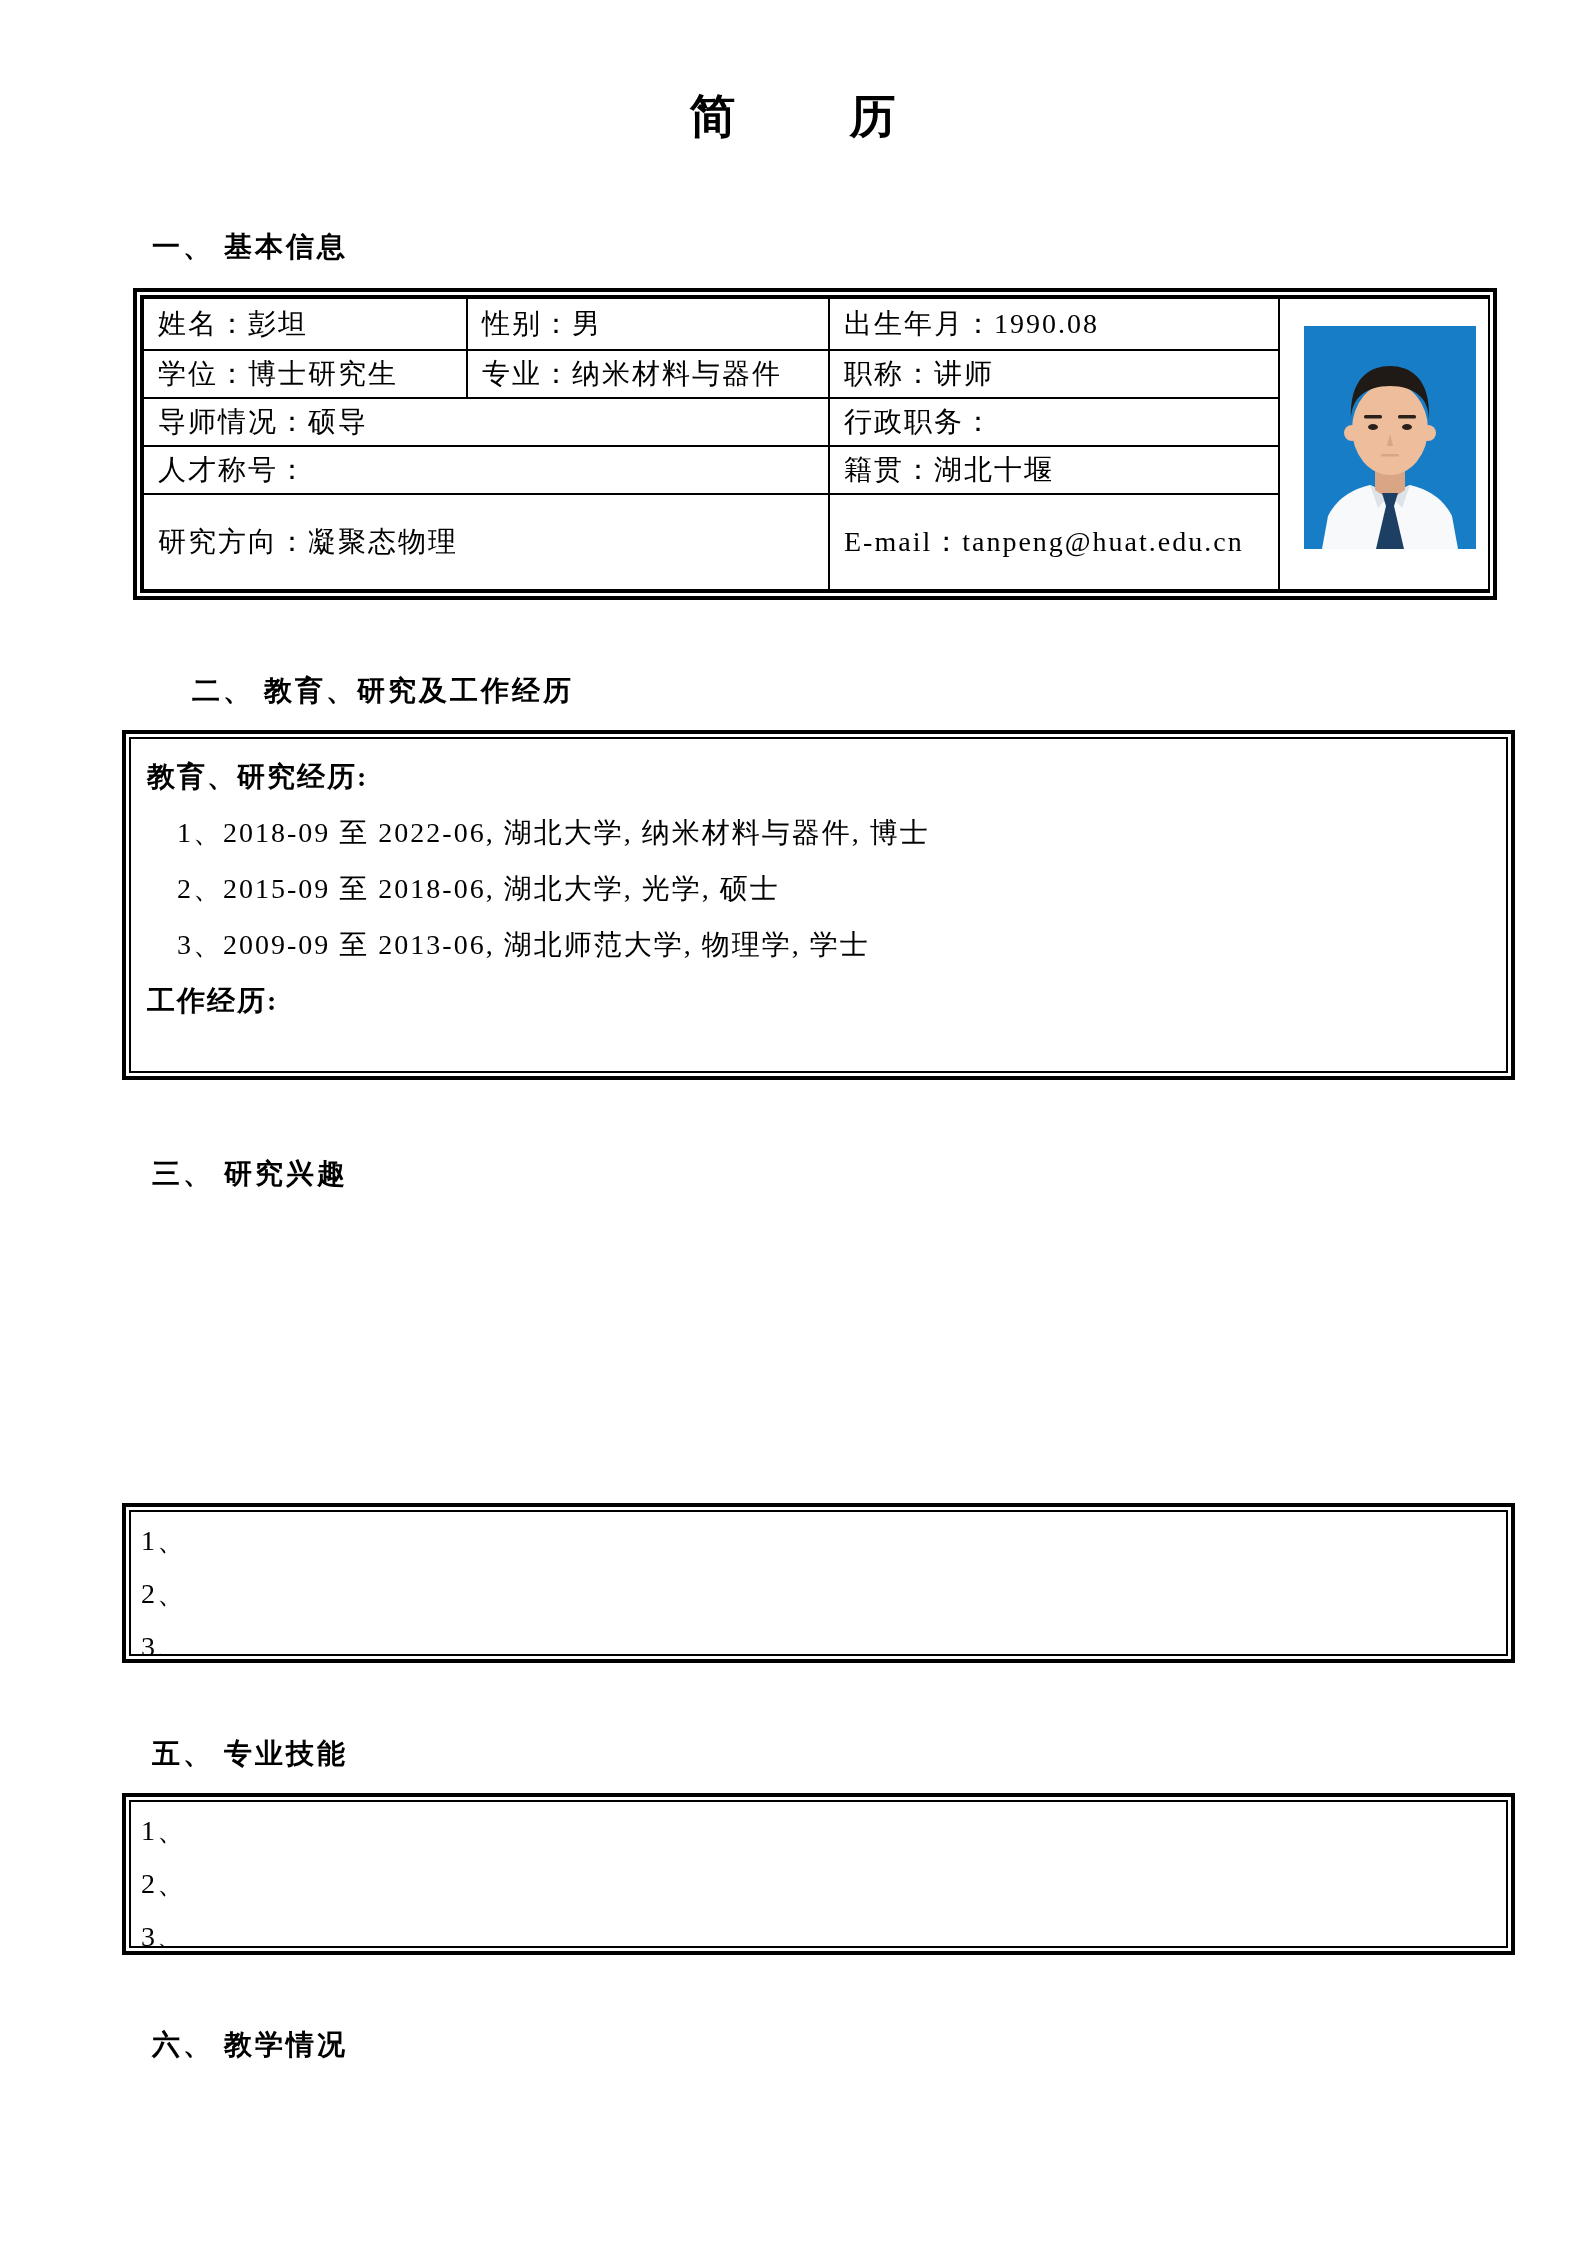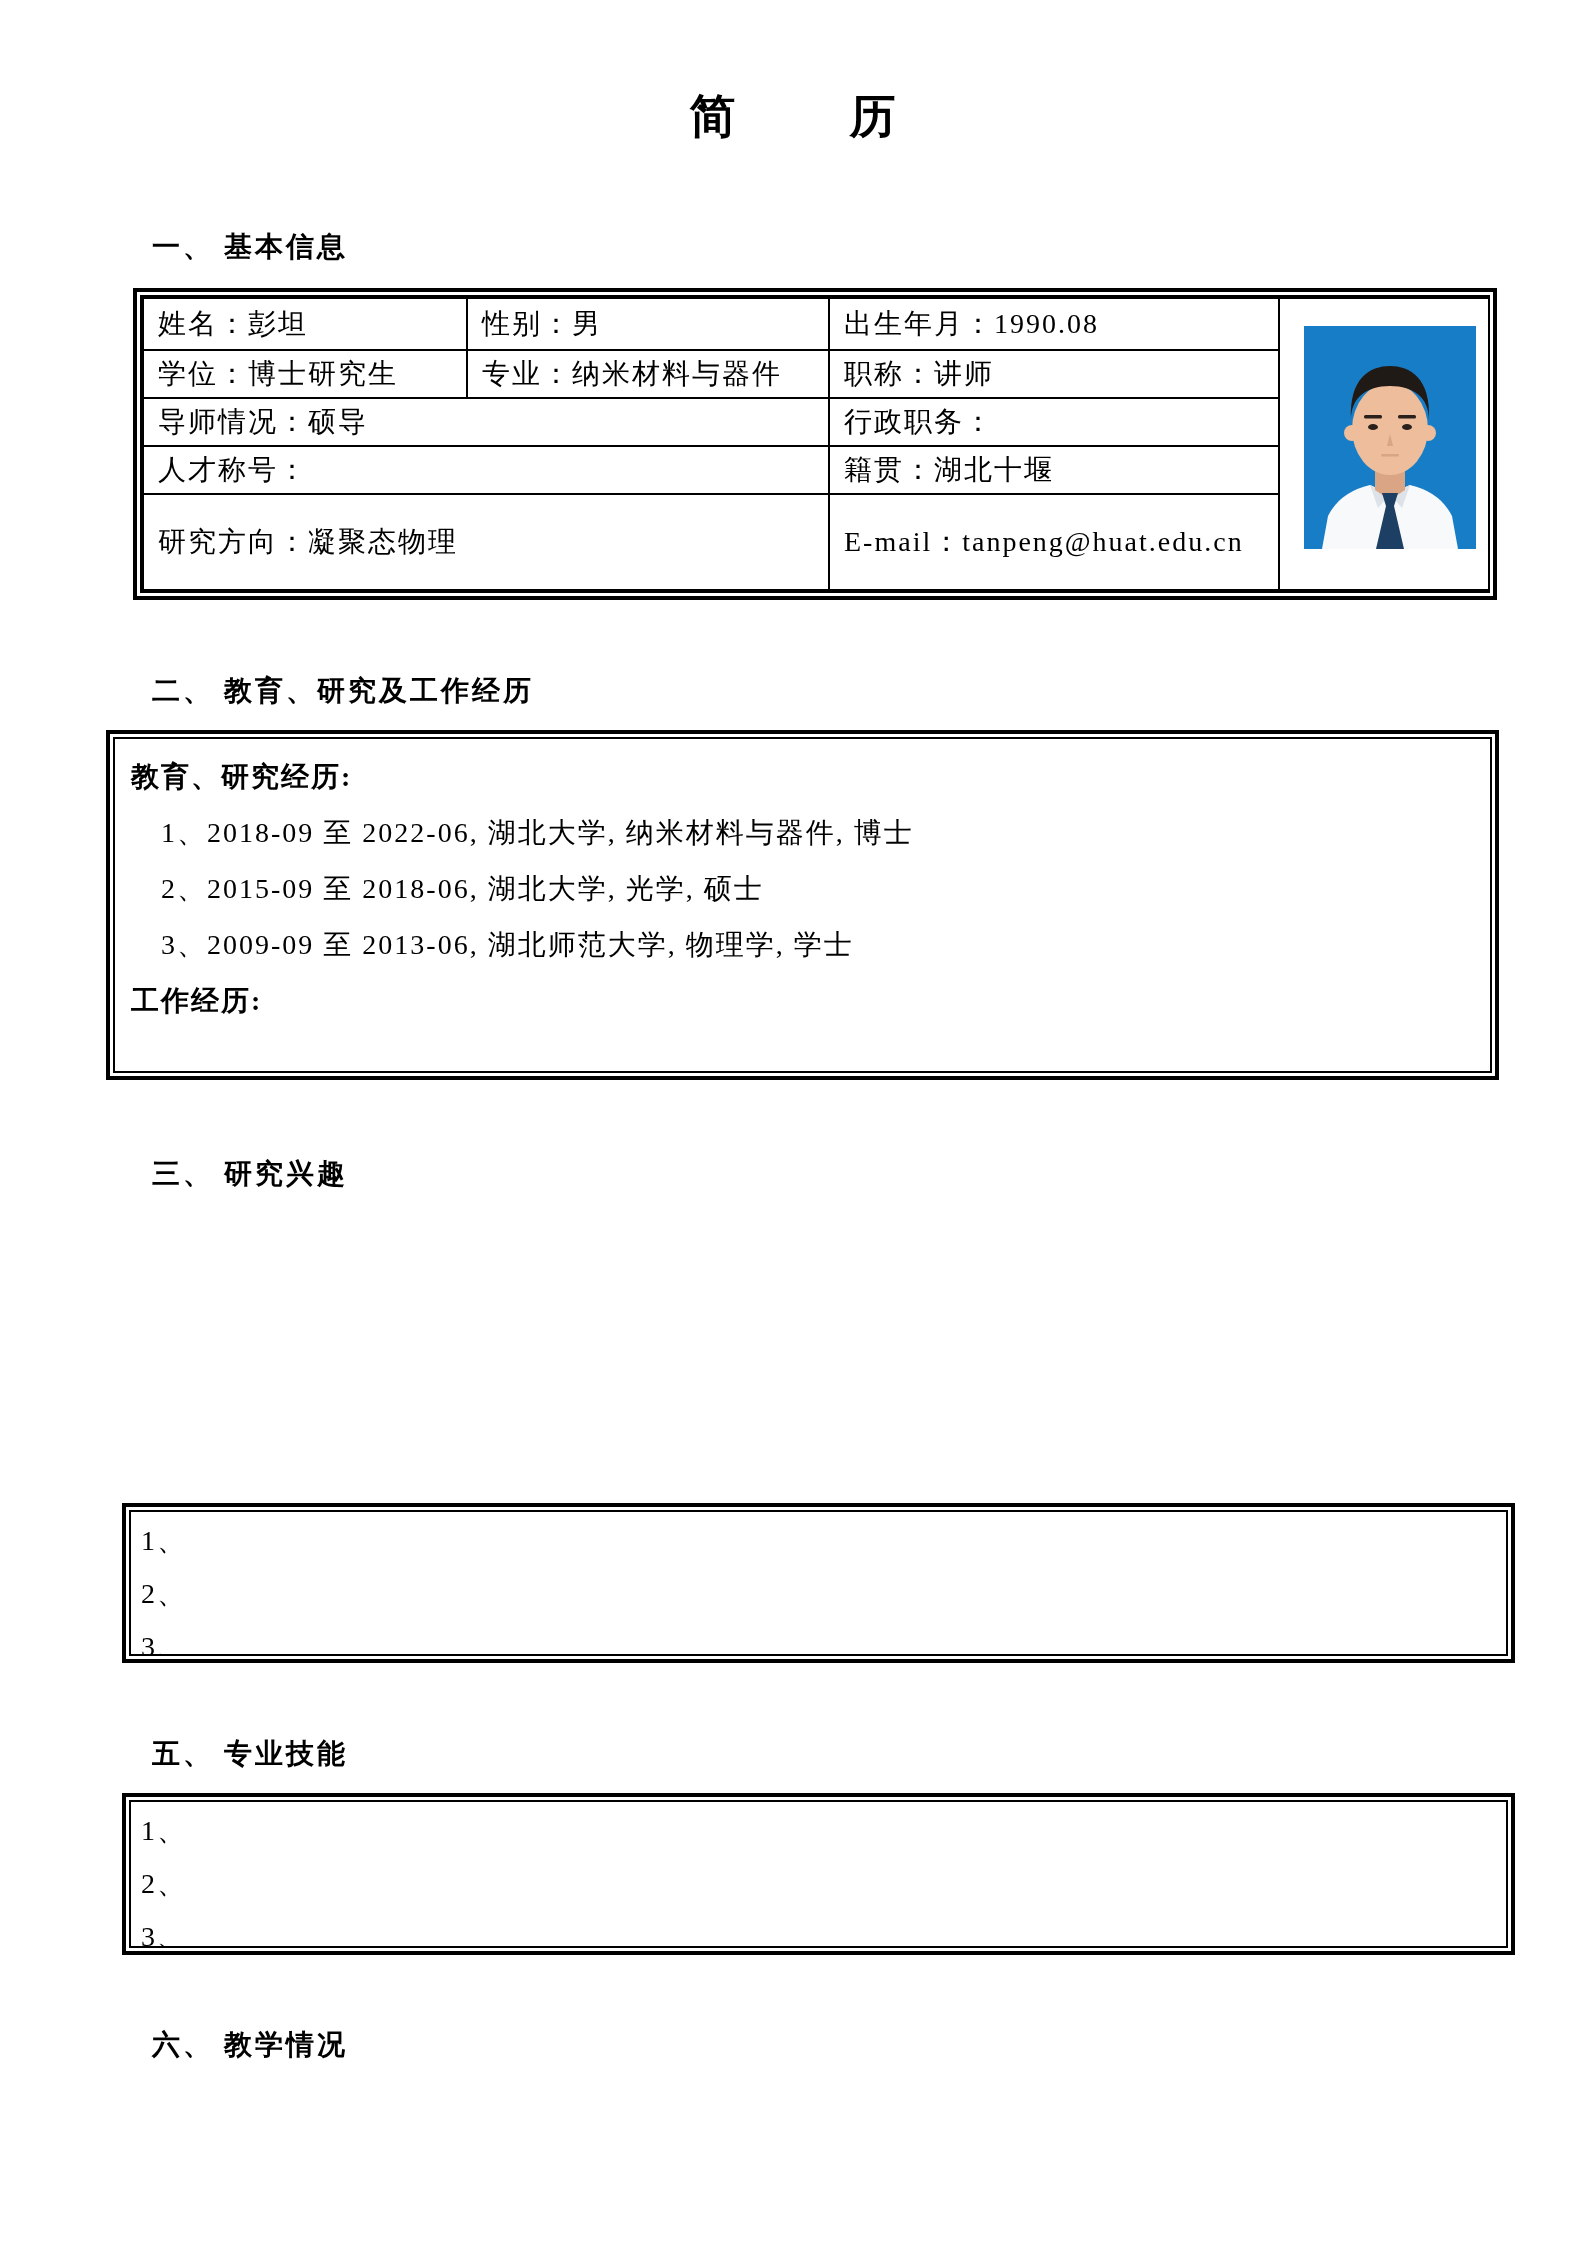--- a/index.html
+++ b/index.html
@@ -141,23 +141,23 @@
         </tr>
         <tr>
           <td colspan="2">研究方向：凝聚态物理</td>
           <td>E-mail：tanpeng@huat.edu.cn</td>
         </tr>
       </tbody>
         </table>
     </div>
   </div>
 
-  <div class="sec-heading" style="top:672px;">二、 教育、研究及工作经历</div>
+  <div class="sec-heading" style="top:672px;margin-left:40px;">二、 教育、研究及工作经历</div>
 
-  <div class="dbox" style="left:106px; top:730px; width:1393px; height:350px;">
+  <div class="dbox" style="left:122px; top:730px; width:1393px; height:350px;">
     <div class="dbox-inner">
       <div class="box-content">
         <div class="box-line bold">教育、研究经历:</div>
         <div class="box-line indent">1、2018-09 至 2022-06, 湖北大学, 纳米材料与器件, 博士</div>
         <div class="box-line indent">2、2015-09 至 2018-06, 湖北大学, 光学, 硕士</div>
         <div class="box-line indent">3、2009-09 至 2013-06, 湖北师范大学, 物理学, 学士</div>
         <div class="box-line bold">工作经历:</div>
       </div>
     </div>
   </div>

